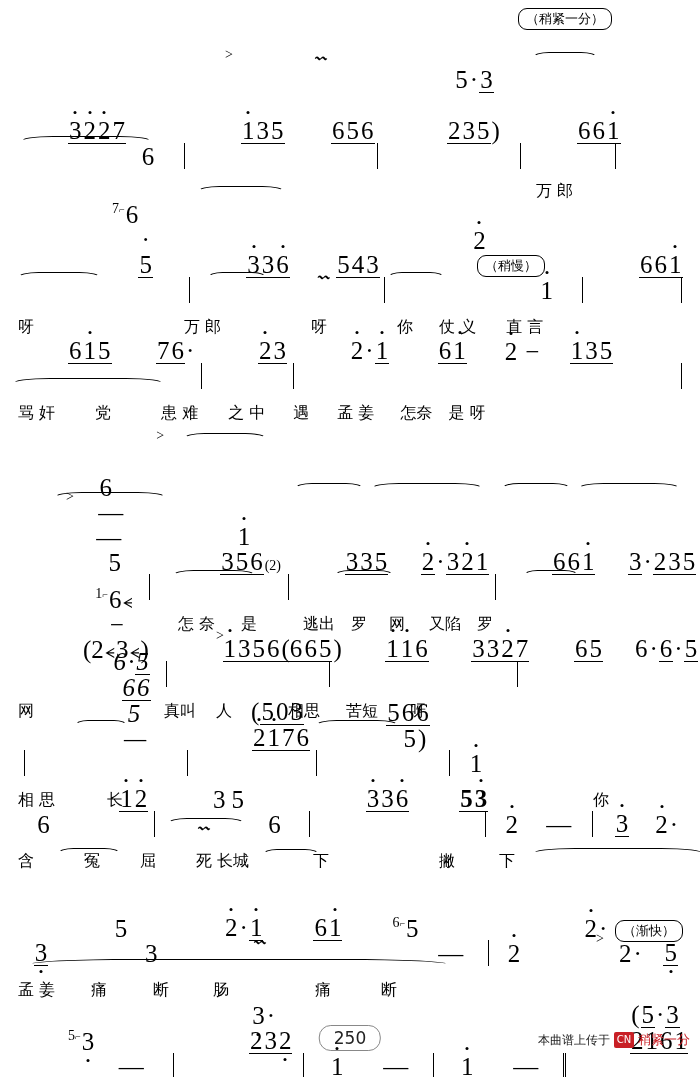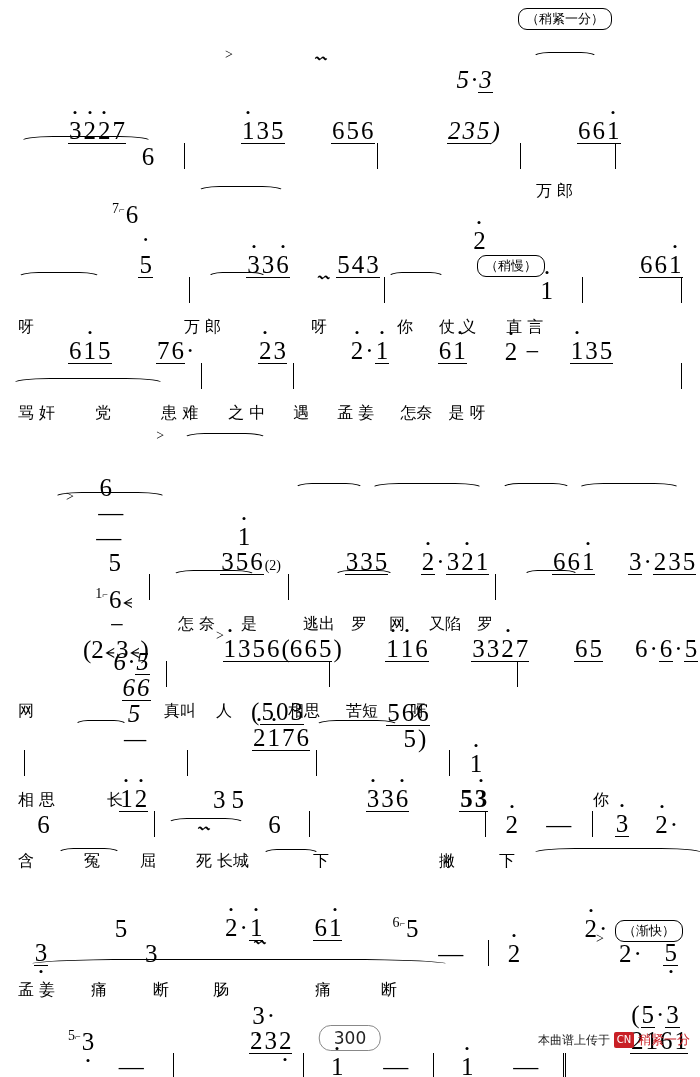--- a/index.html
+++ b/index.html
@@ -102,21 +102,21 @@
       <span class="bar"></span>
       <span class="cell" style="width:90px;position:relative;">
         <span style="position:absolute;left:34px;top:-20px;font-size:14px;">&gt;</span>
         <span class="n dotAbove u1">1</span><span class="n u1">3</span><span class="n u1">5</span>
       </span>
       <span class="cell" style="width:90px;position:relative;">
         <span style="position:absolute;left:34px;top:-16px;font-size:12px;">〰</span>
         <span class="n u1">6</span><span class="n u1">5</span><span class="n u1">6</span>
       </span>
       <span class="bar"></span>
-      <span class="cell" style="width:130px;font-style:italic;">
+      <span class="cell" style="width:130px;">
         <span class="n">5</span><span class="n">·</span><span class="n u1">3</span>
         <span style="display:inline-block;width:14px;"></span>
         <span class="n u1">2</span><span class="n u1">3</span><span class="n u1">5</span><span class="n">)</span>
       </span>
       <span class="bar"></span>
       <span class="cell" style="width:82px;position:relative;">
         <div class="slur" style="left:6px;top:-16px;width:62px;"></div>
         <span class="n u1">6</span><span class="n u1">6</span><span class="n dotAbove u1">1</span>
       </span>
       <span class="bar"></span>
@@ -433,21 +433,21 @@
       <span class="bar" style="margin-left:1px;"></span>
       <span class="cell" style="width:120px;position:relative;">
         <span style="position:absolute;left:24px;top:-20px;font-size:14px;">&gt;</span>
         <span class="n">(</span><span class="n u1">5</span><span class="n">·</span><span class="n u1">3</span>
         <span style="display:inline-block;width:8px;"></span><span class="n u1">2</span><span class="n u1">1</span><span class="n u1">6</span><span class="n u1">1</span>
       </span>
     </div>
 
   </div>
 
-  <div class="pagenum">300</div>
+  <div class="pagenum">250</div>
 
   <div class="credit">
     <span>本曲谱上传于</span>
     <span class="logo">CN</span>
     <span class="site">稍紧一分</span>
   </div>
 
 </div>
 
 </body></html>

